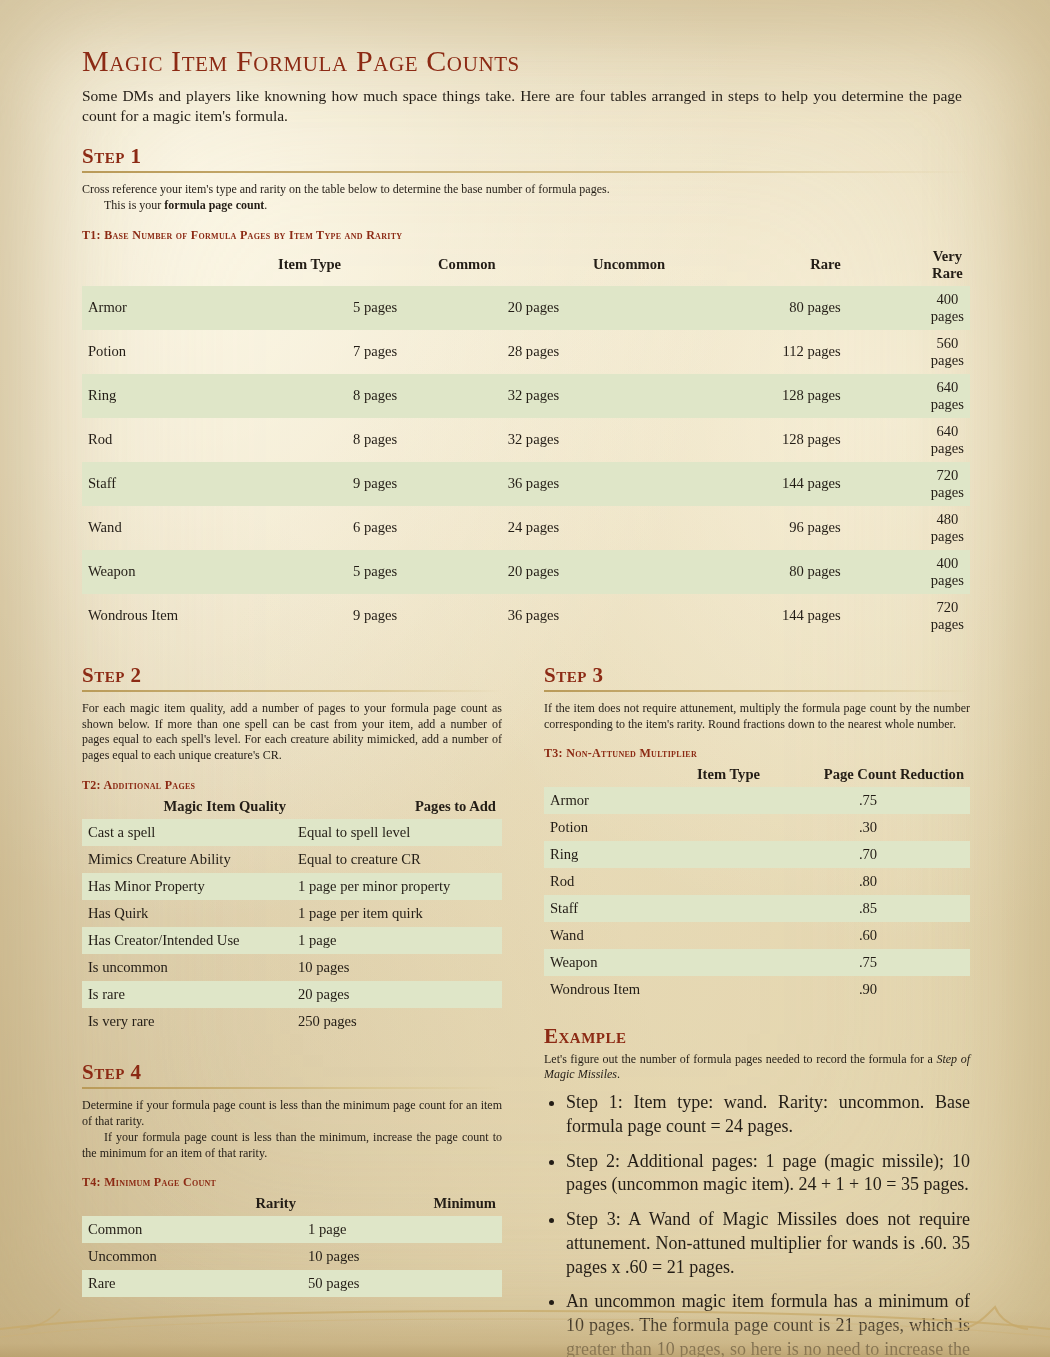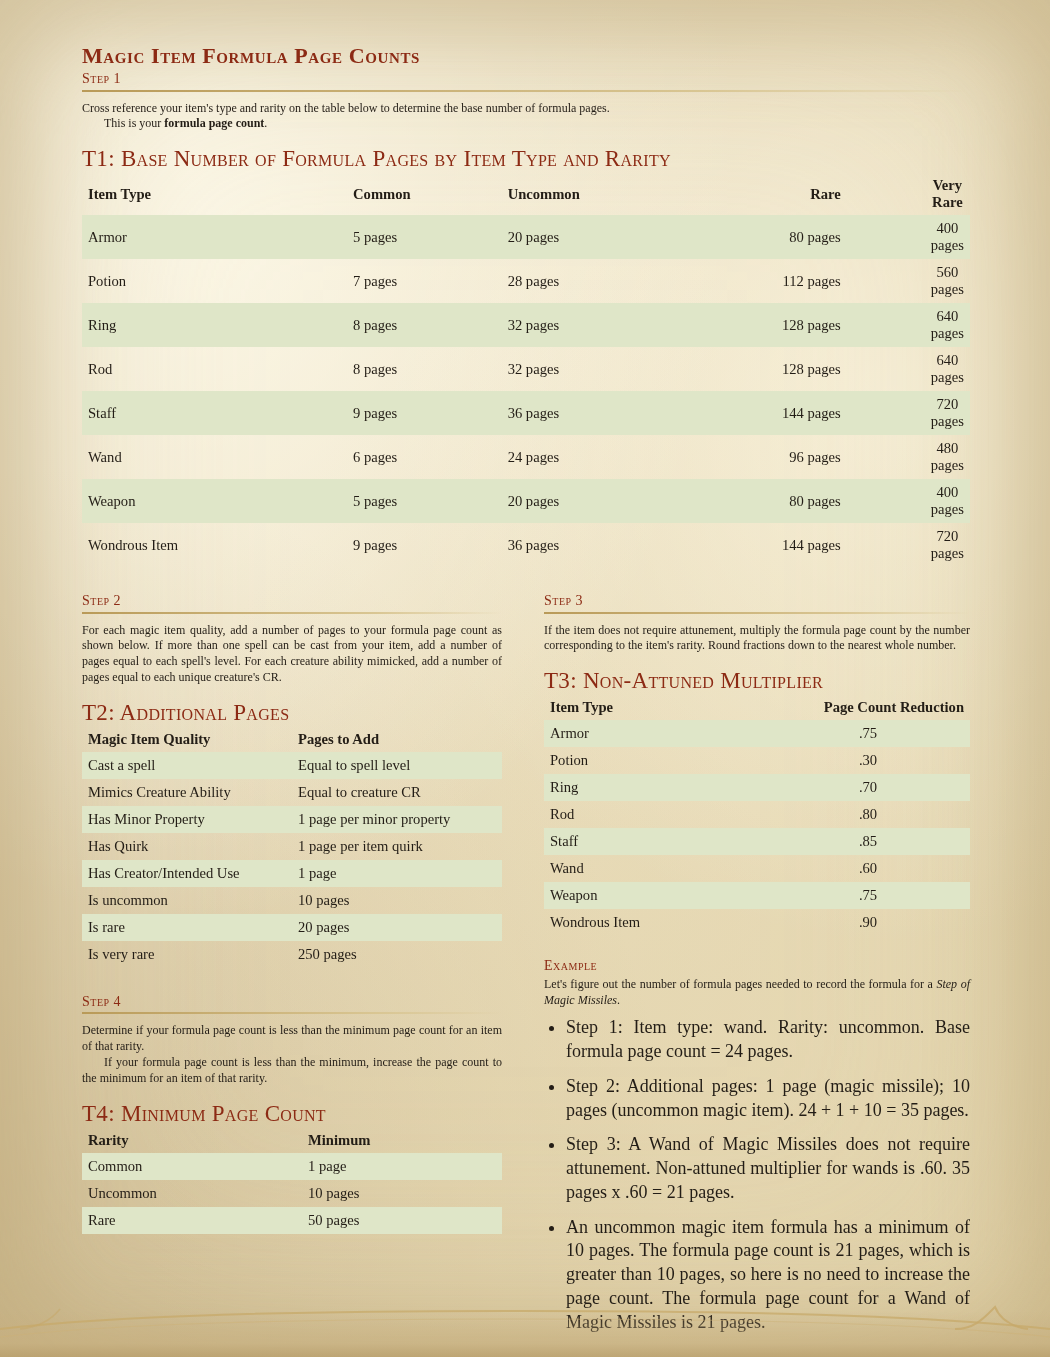--- a/index.html
+++ b/index.html
@@ -34,41 +34,41 @@
   .content {
     position: absolute;
     left: 82px;
     top: 44px;
     width: 888px;
   }
 
   h1.title {
     font-family: "Liberation Serif", serif;
     font-variant: small-caps;
-    font-weight: bold;
+    font-weight: normal;
     color: #8c2a14;
-    font-size: 22px;
+    font-size: 30px;
     letter-spacing: 0.6px;
-    margin: 0 0 3px 0;
+    margin: 0 0 9px 0;
     line-height: 1.1;
   }
   p.intro {
     font-size: 15.5px;
     color: #231d16;
     margin: 0 0 18px 0;
     line-height: 1.32;
     text-align: justify;
     width: 880px;
   }
 
   .step-head {
     font-variant: small-caps;
-    font-weight: normal;
+    font-weight: bold;
     color: #8c2a14;
-    font-size: 14px;
+    font-size: 21px;
     letter-spacing: 0.5px;
     margin: 0 0 3px 0;
     line-height: 1.1;
   }
   .rule {
     height: 2px;
     background: linear-gradient(to right, #b99a58, #d9c693 70%, rgba(217,198,147,0));
     margin: 0 0 9px 0;
   }
 
@@ -77,36 +77,36 @@
     color: #231d16;
     line-height: 1.32;
     text-align: justify;
     margin: 0 0 14px 0;
   }
   .body-text .indent { display: block; text-indent: 22px; }
   .body-text b { font-weight: bold; }
 
   .tbl-head {
     font-variant: small-caps;
-    font-weight: normal;
+    font-weight: bold;
     color: #8c2a14;
-    font-size: 23px;
+    font-size: 12px;
     letter-spacing: 0.3px;
     margin: 6px 0 2px 0;
   }
 
   table {
     border-collapse: collapse;
     width: 100%;
     font-size: 14.6px;
     color: #231d16;
   }
   table th {
     font-weight: bold;
-    text-align: left;
+    text-align: right;
     padding: 3px 6px 4px 6px;
     font-size: 14.6px;
   }
   table td {
     padding: 5px 6px;
     font-size: 14.6px;
   }
   tbody tr:nth-child(odd) td {
     background: #dfe6c8;
   }
@@ -169,20 +169,21 @@
 </style>
 </head>
 <body>
 
 <div class="page"></div>
 <div class="edge-vignette"></div>
 
 <div class="content">
 
   <h1 class="title">Magic Item Formula Page Counts</h1>
+  <p class="intro">Some DMs and players like knowning how much space things take. Here are four tables arranged in steps to help you determine the page count for a magic item's formula.</p>
 
   <div>
     <div class="step-head">Step 1</div>
     <div class="rule"></div>
     <div class="body-text">
       <span>Cross reference your item's type and rarity on the table below to determine the base number of formula pages.</span>
       <span class="indent"><span>This is your </span><b>formula page count</b><span>.</span></span>
     </div>
 
     <div class="tbl-head">T1: Base Number of Formula Pages by Item Type and Rarity</div>

